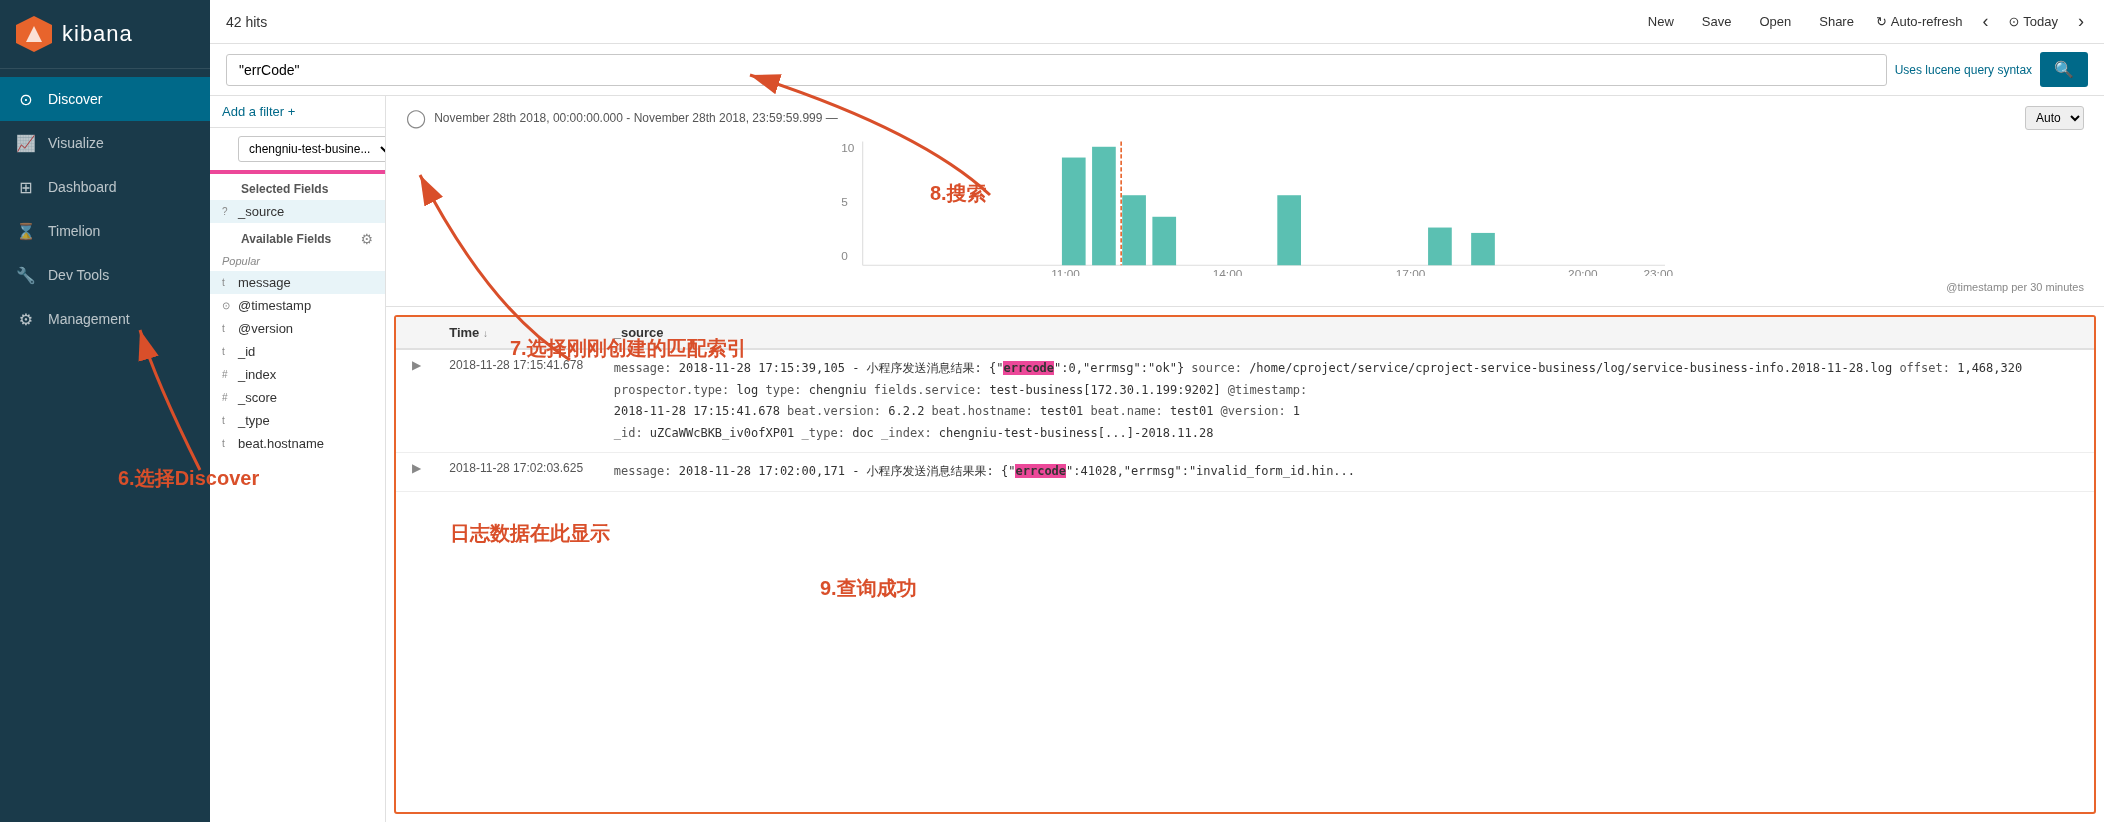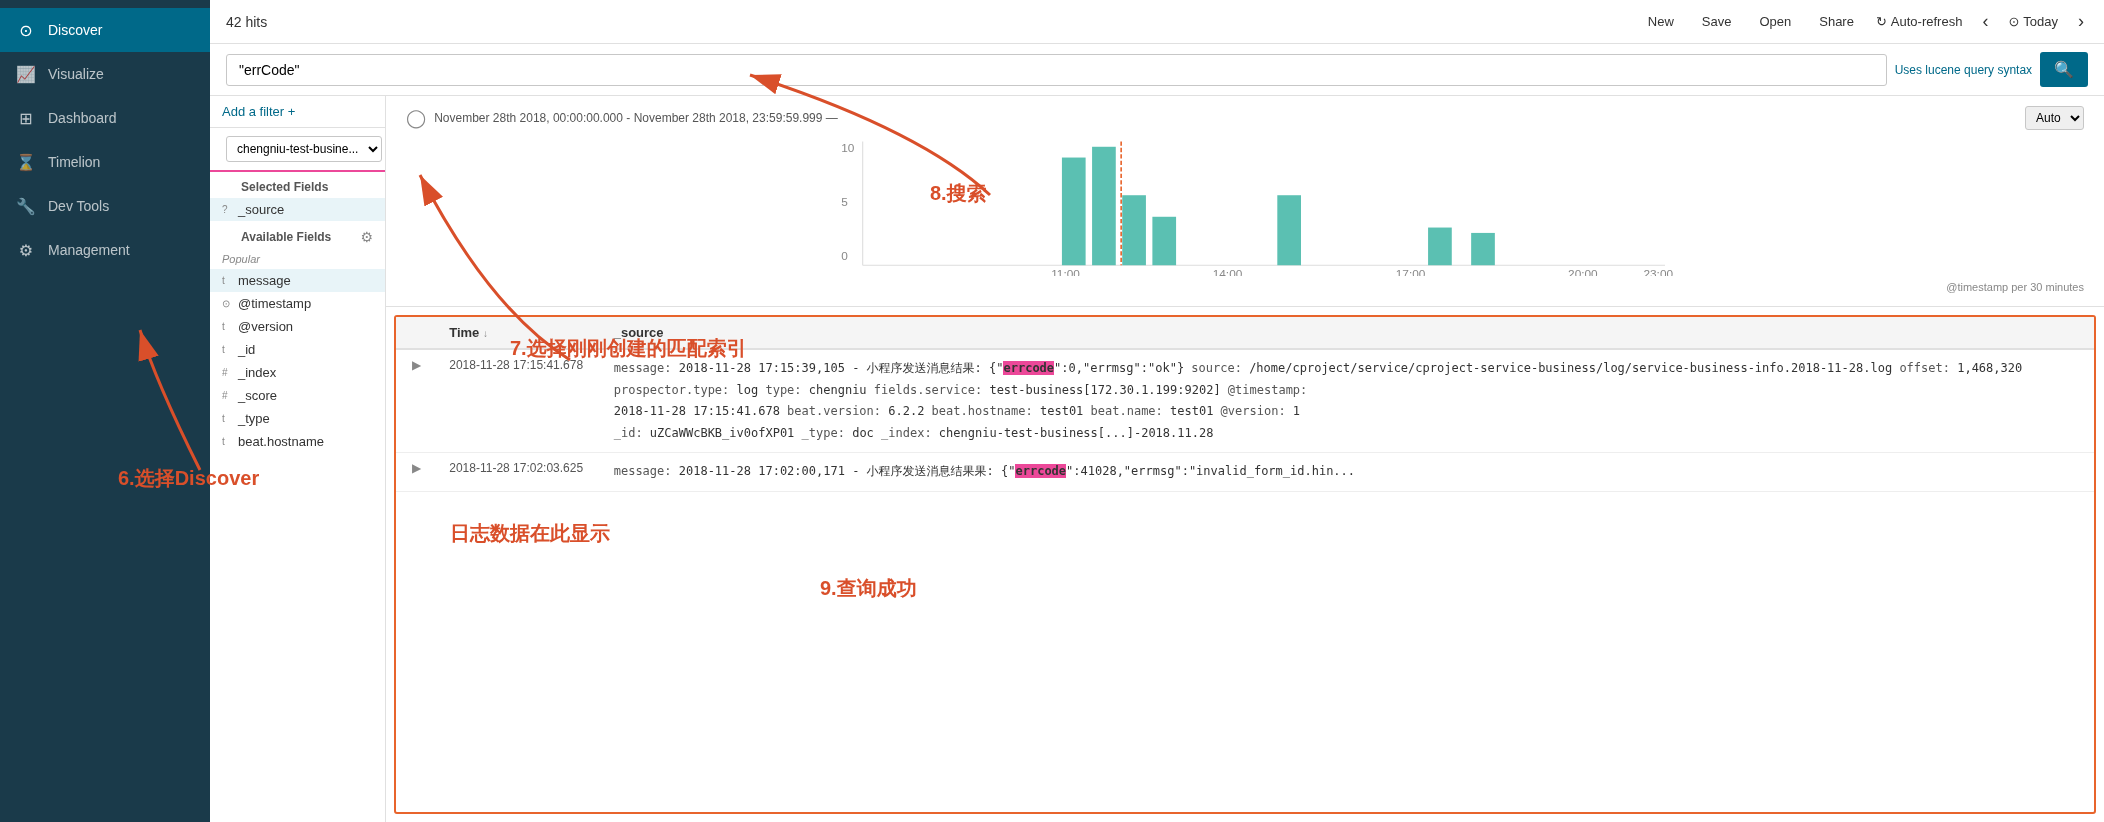--- a/index.html
+++ b/index.html
@@ -179,22 +179,22 @@
       border-bottom: 1px solid #e0e0e0;
     }
     .add-filter {
       font-size: 13px;
       color: #006989;
       cursor: pointer;
     }
     .index-selector {
       display: flex;
       align-items: center;
-      padding: 8px 16px;
-      border-bottom: 2px solid #ec4899;
+      padding: 8px 28px;
+      border-bottom: 4px solid #ec4899;
       gap: 4px;
     }
     .index-select {
       flex: 1;
       border: 1px solid #c7c7c7;
       border-radius: 3px;
       padding: 4px 6px;
       font-size: 12px;
       background: #fff;
     }
@@ -364,20 +364,28 @@
       pointer-events: none;
       z-index: 99;
     }
 
     .log-line { line-height: 1.8; }
   </style>
 </head>
 <body>
 
 <div class="sidebar">
+  <div class="sidebar-logo">
+    <div class="logo-icon">
+      <svg width="20" height="20" viewBox="0 0 20 20">
+        <path d="M2 18 L10 2 L18 18 Z" fill="white" opacity="0.8"></path>
+      </svg>
+    </div>
+    <span class="logo-text">kibana</span>
+  </div>
   <nav class="sidebar-nav">
     <div class="nav-item active">
       <span class="nav-icon">⊙</span>
       <span>Discover</span>
     </div>
     <div class="nav-item">
       <span class="nav-icon">📈</span>
       <span>Visualize</span>
     </div>
     <div class="nav-item">

